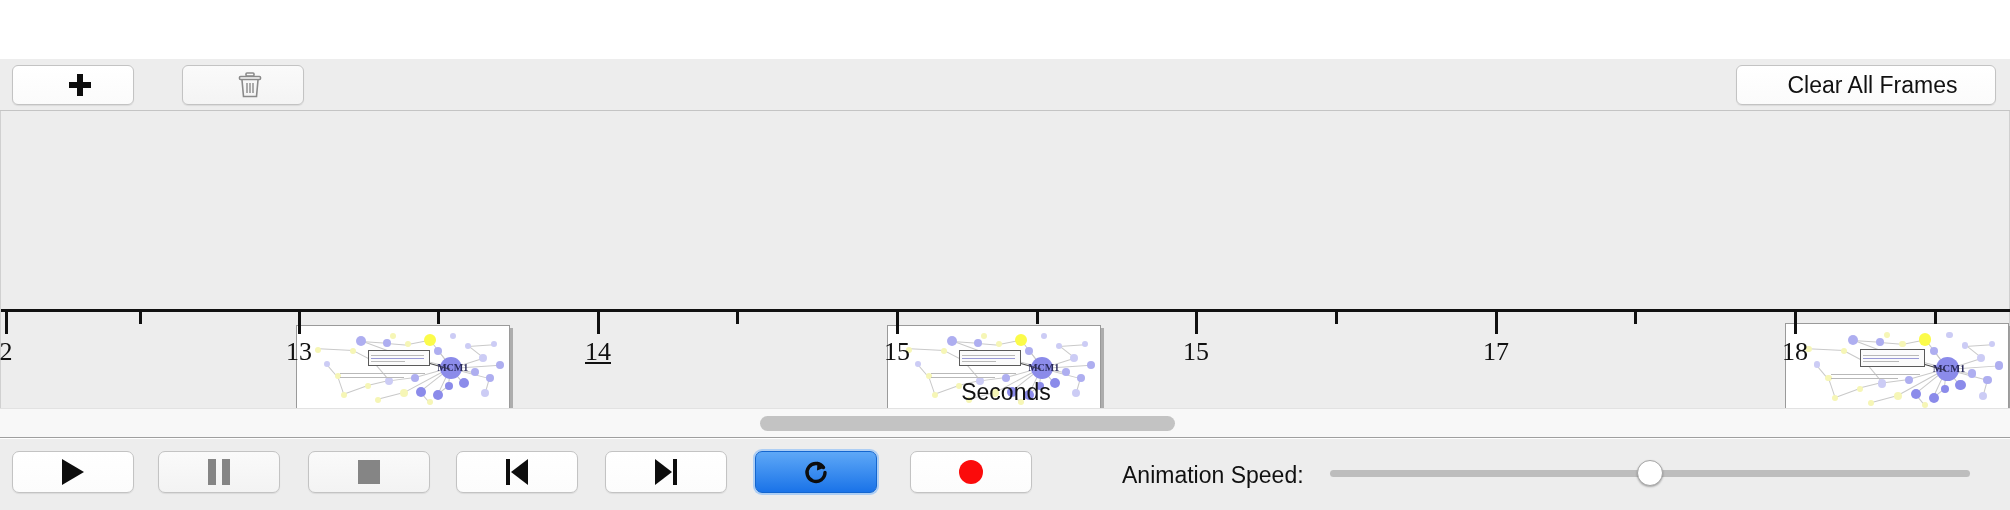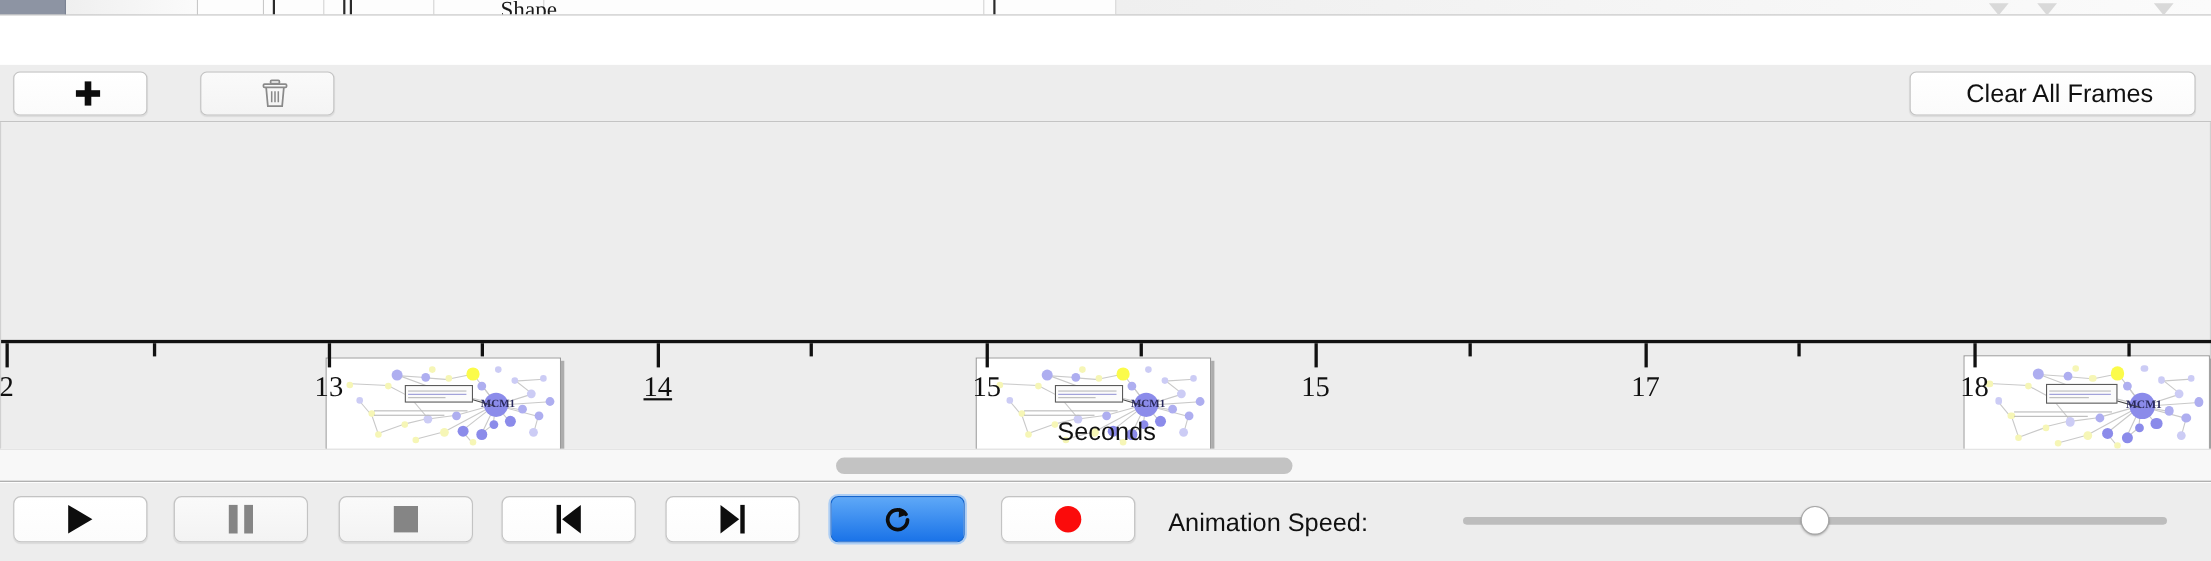--- a/index.html
+++ b/index.html
@@ -173,39 +173,20 @@
     position: absolute; width: 26px; height: 26px; border-radius: 50%;
     background: #ffffff; border: 1px solid #a5a5a5;
     box-shadow: 0 1px 2px rgba(0,0,0,.3); cursor: pointer;
   }
 </style>
 </head>
 <body>
 
 <div id="app">
 
-  <div class="bg-strip">
-    <div class="bg-seg dark" style="left:0;width:60px;"></div>
-    <div class="bg-seg grad" style="left:60px;width:120px;"></div>
-    <div class="bg-seg" style="left:180px;width:60px;"></div>
-    <div class="bg-seg" style="left:240px;width:55px;"></div>
-    <div class="bg-seg" style="left:295px;width:100px;"></div>
-    <div class="bg-seg" style="left:395px;width:100px;"></div>
-    <div class="bg-seg" style="left:495px;width:400px;"></div>
-    <div class="bg-seg" style="left:895px;width:120px;"></div>
-    <div class="bg-seg grad" style="left:1015px;width:995px;border-right:none;"></div>
-    <div class="bg-tick" style="left:248px;"></div>
-    <div class="bg-tick" style="left:312px;"></div>
-    <div class="bg-tick" style="left:318px;"></div>
-    <div class="bg-tick" style="left:903px;"></div>
-    <div class="bg-text" style="left:455px;">Shape</div>
-    <div class="bg-tri" style="left:1808px;top:3px;"></div>
-    <div class="bg-tri" style="left:1852px;top:3px;"></div>
-    <div class="bg-tri" style="left:1958px;top:3px;"></div>
-  </div>
 
 
   <div class="toolbar">
     <div class="btn" id="add-frame-button">
       <span class="plus-icon"></span>
     </div>
     <div class="btn flat" id="delete-frame-button">
       <svg width="26" height="28" viewBox="0 0 26 28">
         <rect x="9" y="2" width="8" height="3" rx="1" fill="none" stroke="#8a8a8a" stroke-width="1.6"></rect>
         <rect x="2.5" y="5.5" width="21" height="3" rx="1" fill="none" stroke="#8a8a8a" stroke-width="1.6"></rect>
@@ -503,18 +484,18 @@
         <div class="ctl active" style="left: 755px; width: 122px;">
           <svg width="30" height="30" viewBox="0 0 30 30">
             <path d="M22.5 10.5 A9 9 0 1 0 24 15.5" fill="none" stroke="#0d0d0d" stroke-width="3.4" stroke-linecap="round"></path>
             <path d="M16.5 4.5 L24 10.5 L16 13.5 Z" fill="#0d0d0d"></path>
           </svg>
         </div>
         <div class="ctl" style="left: 910px; width: 122px;">
           <span class="ico-record"></span>
         </div>
       </div>
-    <div class="speed-label" id="speed-label" style="left: 1062px;">Animation Speed:</div>
+    <div class="speed-label" id="speed-label" style="left: 1122px;">Animation Speed:</div>
     <div class="slider" id="speed-slider" style="left: 1330px; width: 640px;"></div>
     <div class="slider-thumb" id="speed-thumb" style="left: 1637px; top: 21px;"></div>
   </div>
 
 </div>
 
 </body></html>

